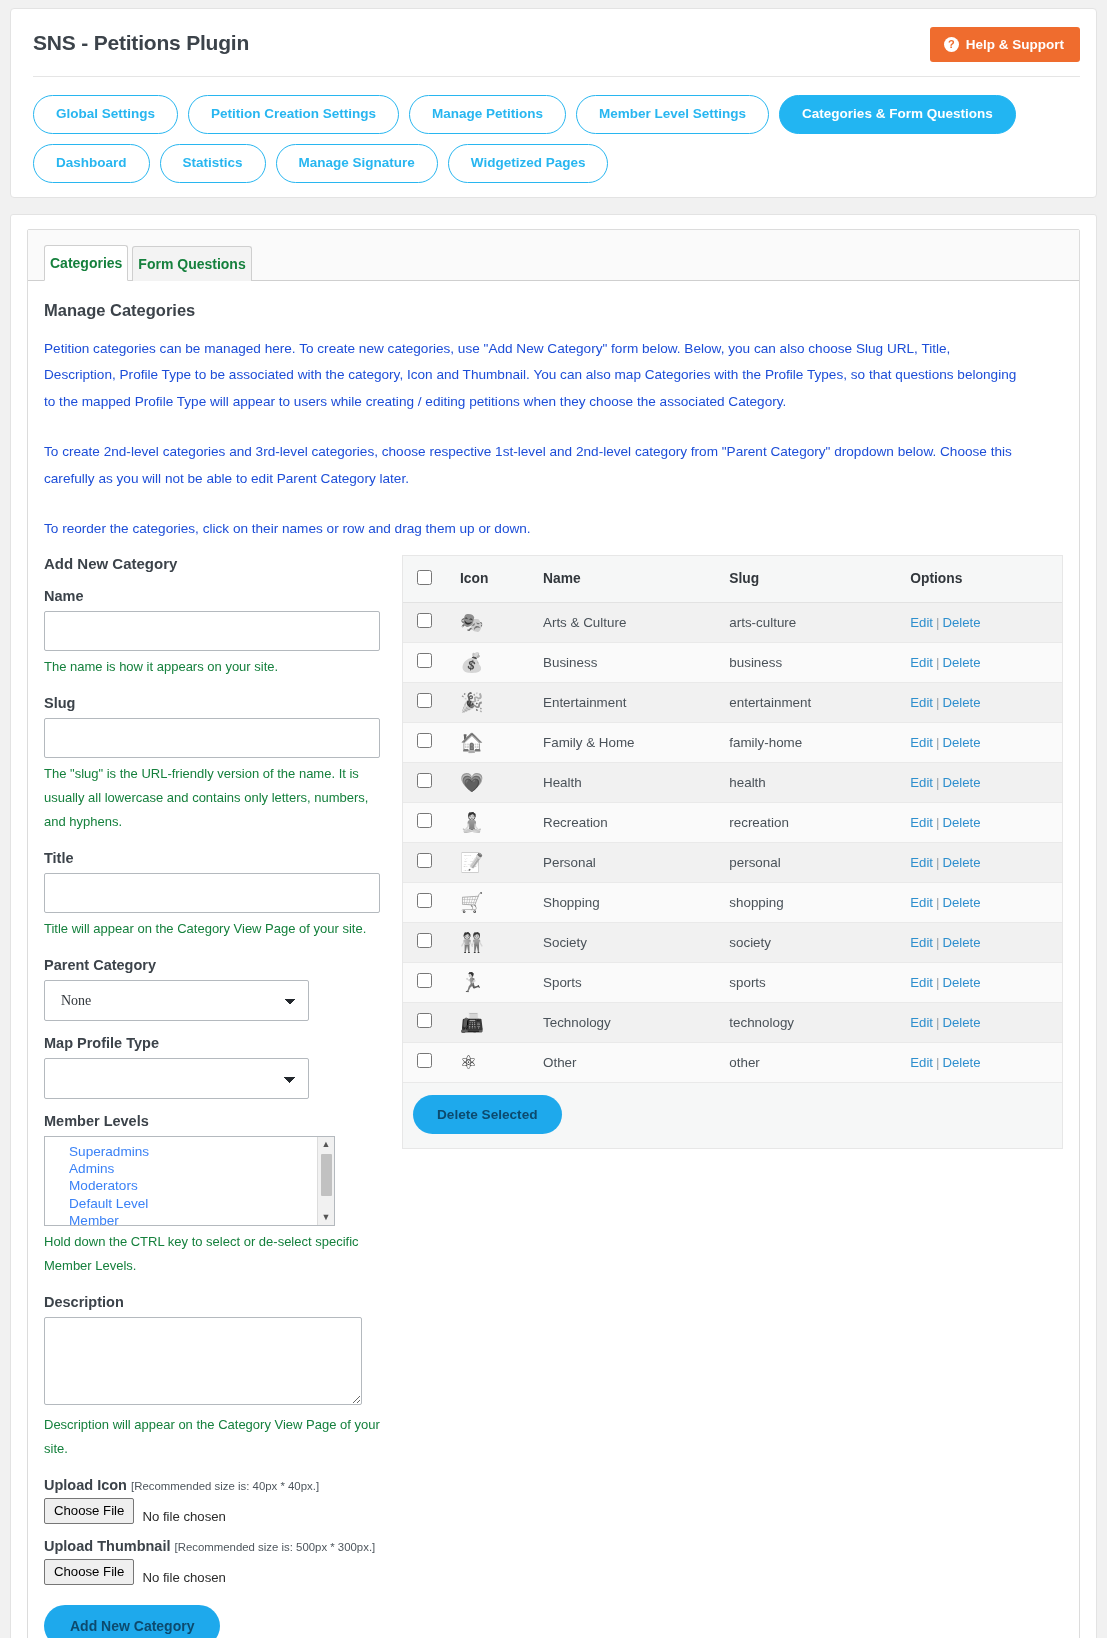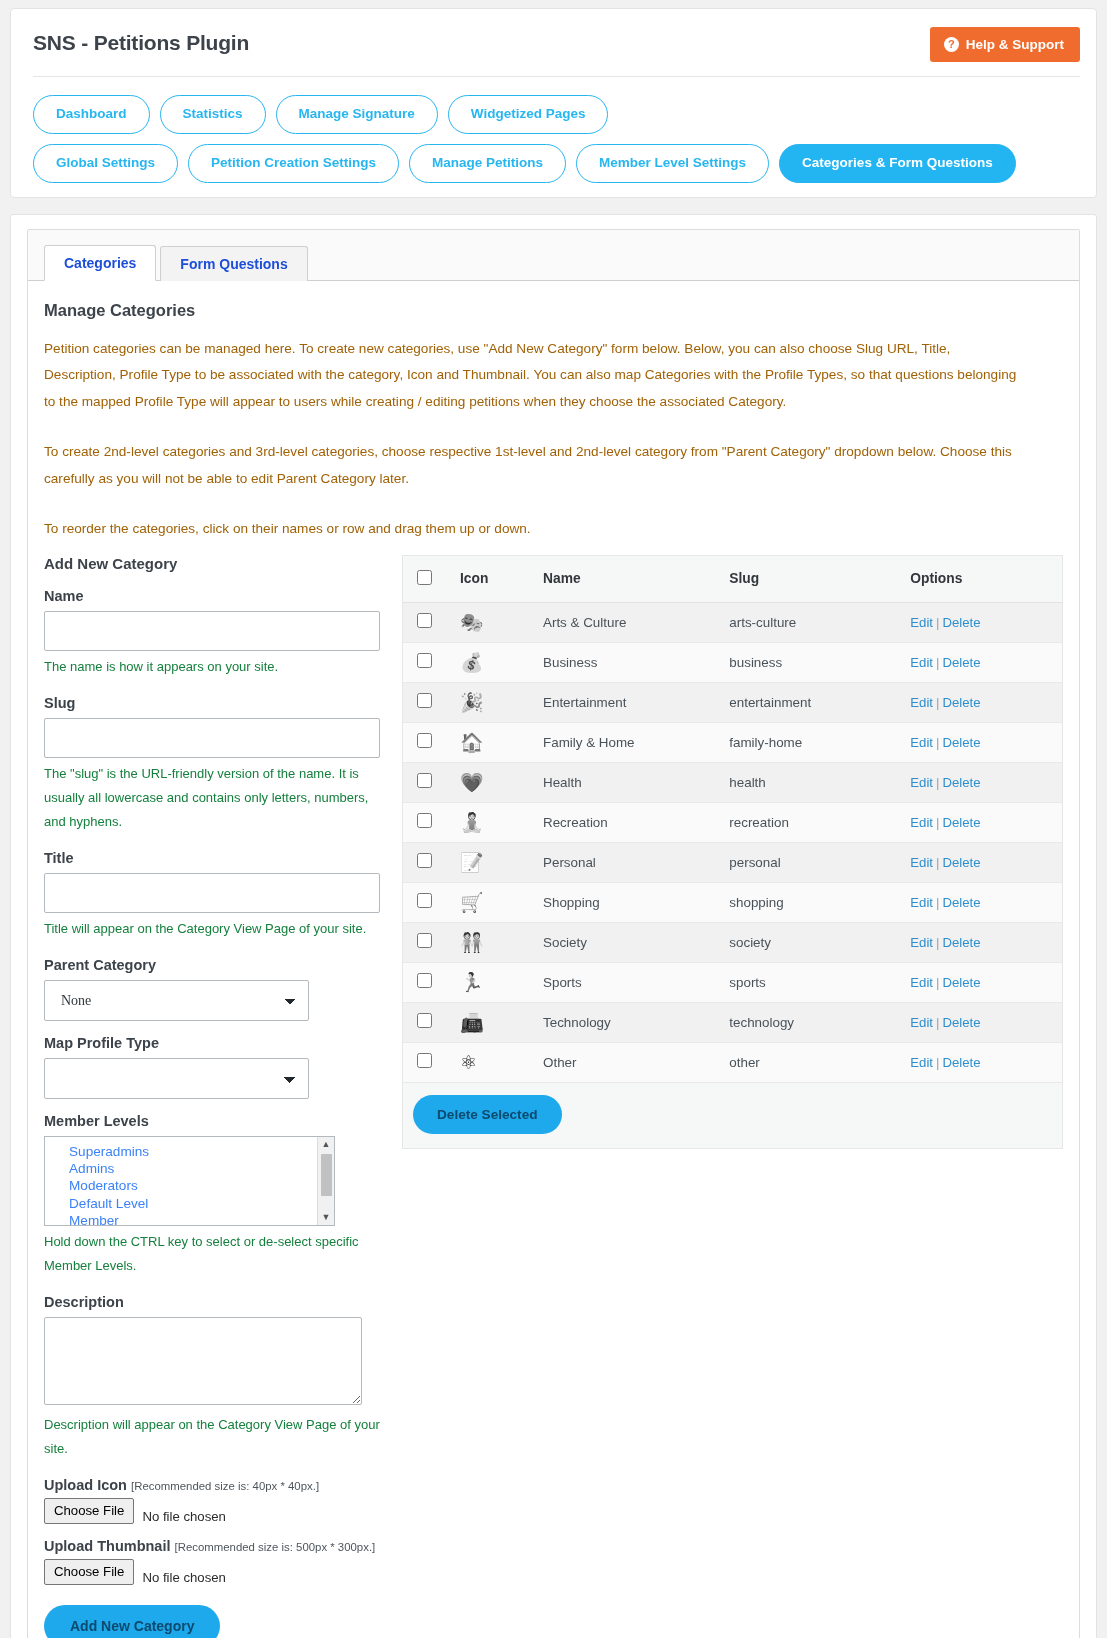--- a/index.html
+++ b/index.html
@@ -107,43 +107,43 @@
     align-items: flex-end;
     gap: 4px;
     padding: 14px 16px 0 16px;
     border-bottom: 1px solid #cfcfcf;
     background: #fafafa;
   }
   .subtab {
     border: 1px solid #cfcfcf;
     border-bottom: none;
     background: #f3f3f3;
-    color: #1d4ed8;
+    color: #15803d;
     font-size: 14px;
     font-weight: bold;
-    padding: 9px 19px;
+    padding: 9px 5px;
     border-radius: 3px 3px 0 0;
     cursor: pointer;
     position: relative;
     top: 1px;
   }
   .subtab.active {
     background: #ffffff;
     border-bottom: 1px solid #ffffff;
   }
   .panel-body { padding: 16px 16px 18px 16px; background: #ffffff; }
   h2.section-title {
     font-size: 16.5px;
     font-weight: bold;
     color: #3c434a;
     margin: 4px 0 16px 0;
   }
   p.intro {
     font-size: 13.6px;
-    color: #a16207;
+    color: #1d4ed8;
     line-height: 1.95;
     margin: 0 0 24px 0;
     max-width: 975px;
   }
   p.intro.last { margin-bottom: 12px; }
   
   .cols { display: flex; gap: 22px; align-items: flex-start; }
   .col-left { width: 336px; flex: 0 0 336px; }
   .col-right { flex: 1 1 auto; min-width: 0; }
   h3.form-heading {
@@ -368,31 +368,31 @@
       <button class="help-btn">
         <span class="q-icon">?</span>
         <span>Help &amp; Support</span>
       </button>
     </div>
 
     <hr class="hr">
 
     <div class="nav-rows">
       <div class="nav-row">
-        <button class="pill">Dashboard</button>
-        <button class="pill">Statistics</button>
-        <button class="pill">Manage Signature</button>
-        <button class="pill">Widgetized Pages</button>
-      </div>
-      <div class="nav-row">
         <button class="pill">Global Settings</button>
         <button class="pill">Petition Creation Settings</button>
         <button class="pill">Manage Petitions</button>
         <button class="pill">Member Level Settings</button>
         <button class="pill active">Categories &amp; Form Questions</button>
+      </div>
+      <div class="nav-row">
+        <button class="pill">Dashboard</button>
+        <button class="pill">Statistics</button>
+        <button class="pill">Manage Signature</button>
+        <button class="pill">Widgetized Pages</button>
       </div>
     </div>
   </div>
 
   <div class="content-card">
     <div class="inner-card">
 
       <div class="subtabs">
         <div class="subtab active">Categories</div>
         <div class="subtab">Form Questions</div>

